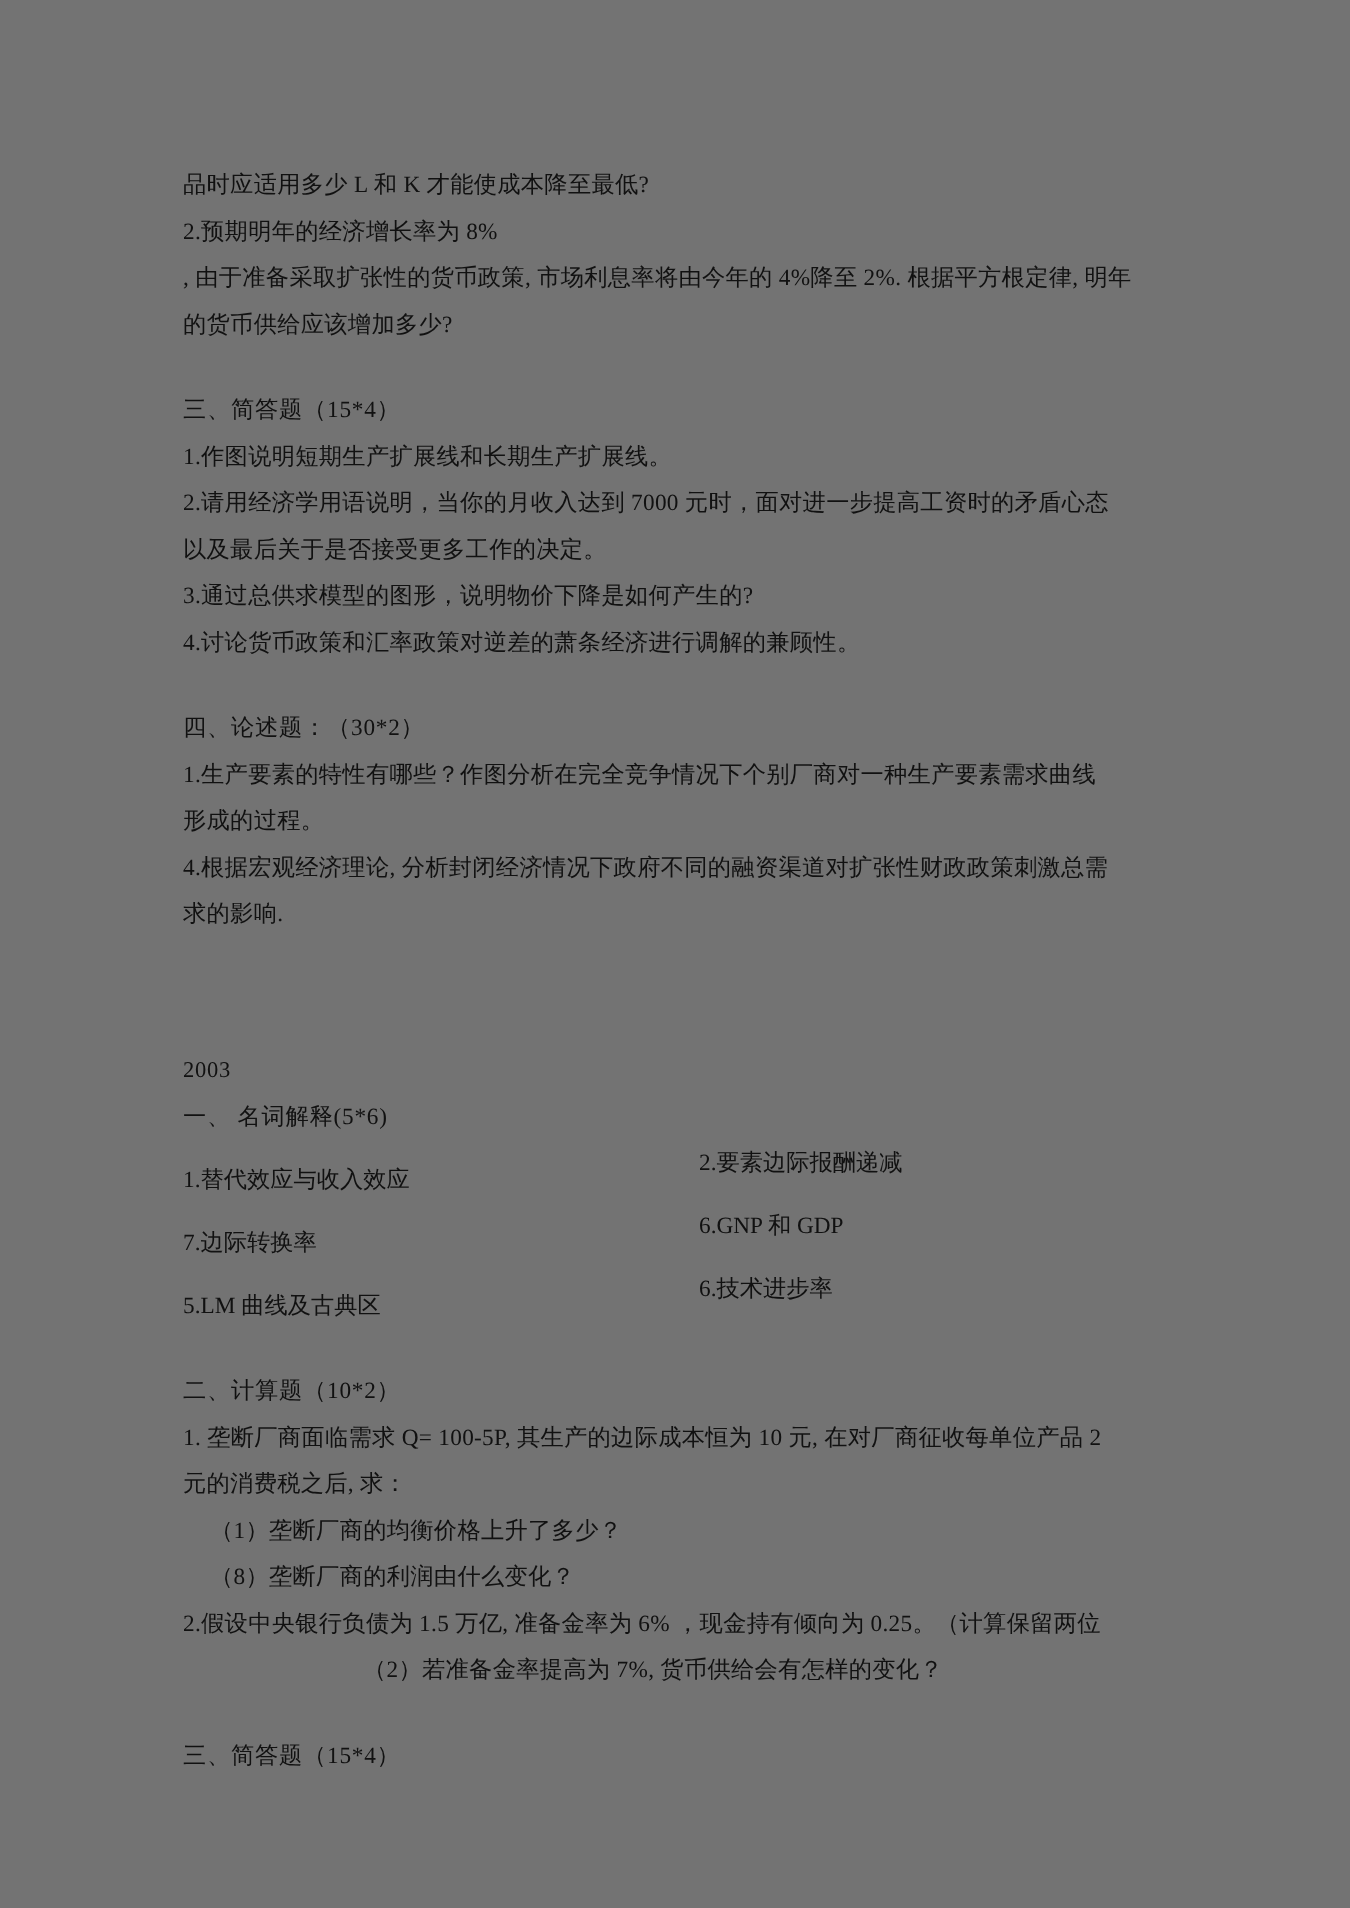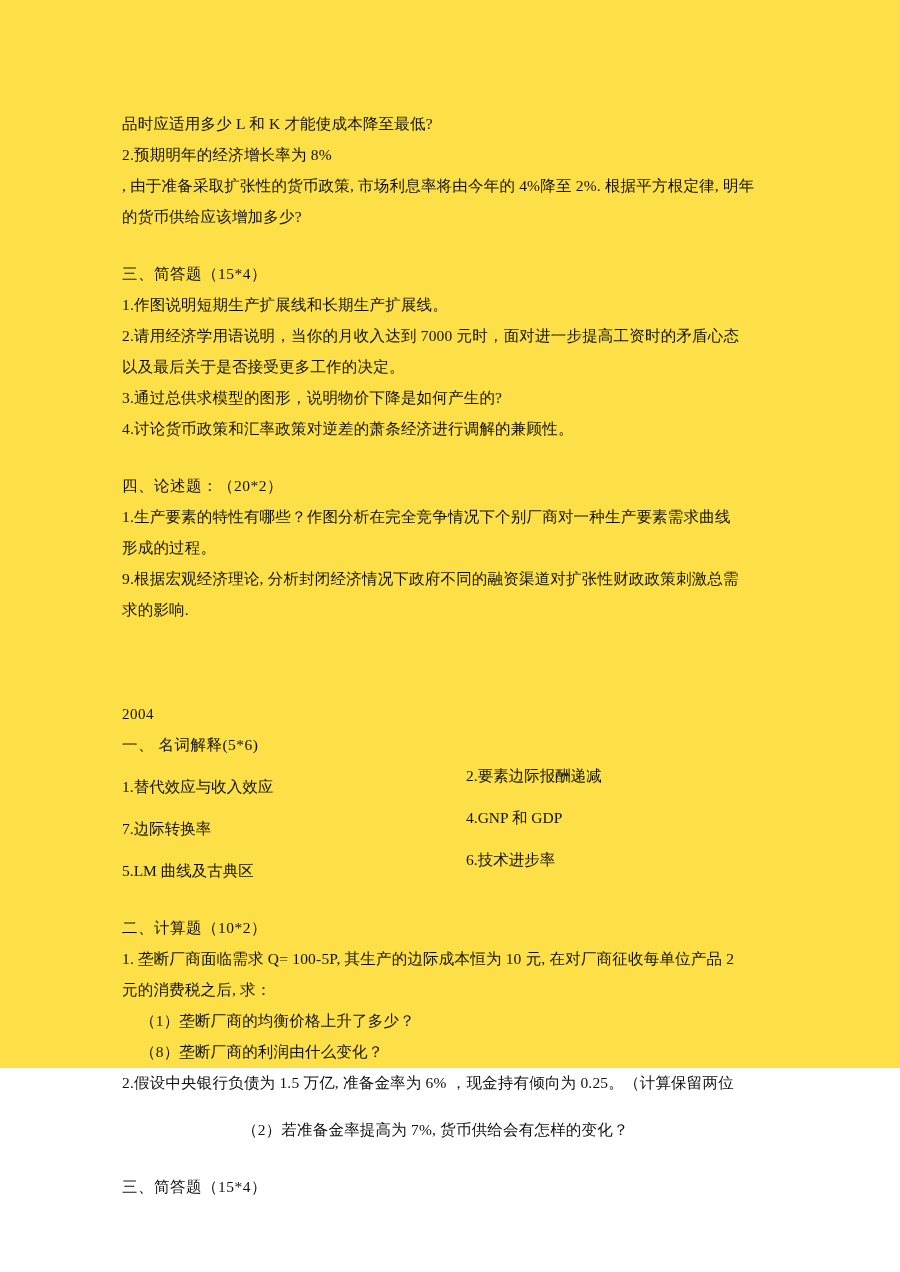--- a/index.html
+++ b/index.html
@@ -12,41 +12,40 @@
     height: 1272px;
     font-family: "Liberation Serif", "DejaVu Serif", serif;
     color: #111111;
     position: relative;
     overflow: hidden;
   }
   .page {
     position: absolute;
     left: 0; top: 0;
     width: 900px;
-    height: 1068px;
-    background: #fde047;
+    height: 1272px;
+    background: #737373;
   }
   .content {
     position: absolute;
     left: 122px;
     top: 108px;
     width: 660px;
   }
   .line {
     font-size: 15.5px;
     line-height: 31px;
     white-space: pre-wrap;
     letter-spacing: 0.2px;
   }
   .line.sub-indent {
     padding-left: 18px;
   }
   .line.deep-indent {
     padding-left: 120px;
-    margin-top: 16px;
   }
   .heading {
     font-size: 15.5px;
     line-height: 31px;
     letter-spacing: 0.5px;
   }
   .gap-md { height: 26px; }
   .gap-lg { height: 74px; }
   .two-col {
     display: flex;
@@ -76,38 +75,38 @@
 
     <div class="heading">三、简答题（15*4）</div>
     <div class="line">1.作图说明短期生产扩展线和长期生产扩展线。</div>
     <div class="line">2.请用经济学用语说明，当你的月收入达到 7000 元时，面对进一步提高工资时的矛盾心态</div>
     <div class="line">以及最后关于是否接受更多工作的决定。</div>
     <div class="line">3.通过总供求模型的图形，说明物价下降是如何产生的?</div>
     <div class="line">4.讨论货币政策和汇率政策对逆差的萧条经济进行调解的兼顾性。</div>
 
     <div class="gap-md"></div>
 
-    <div class="heading">四、论述题：（20*2）</div>
+    <div class="heading">四、论述题：（30*2）</div>
     <div class="line">1.生产要素的特性有哪些？作图分析在完全竞争情况下个别厂商对一种生产要素需求曲线</div>
     <div class="line">形成的过程。</div>
-    <div class="line">9.根据宏观经济理论, 分析封闭经济情况下政府不同的融资渠道对扩张性财政政策刺激总需</div>
+    <div class="line">4.根据宏观经济理论, 分析封闭经济情况下政府不同的融资渠道对扩张性财政政策刺激总需</div>
     <div class="line">求的影响.</div>
 
     <div class="gap-lg"></div>
 
-    <div class="year">2004</div>
+    <div class="year">2003</div>
     <div class="heading">一、 名词解释(5*6)</div>
 
     <div class="two-col">
       <div class="col-a">1.替代效应与收入效应</div>
       <div class="col-b">2.要素边际报酬递减</div>
     </div>
     <div class="two-col">
       <div class="col-a">7.边际转换率</div>
-      <div class="col-b">4.GNP 和 GDP</div>
+      <div class="col-b">6.GNP 和 GDP</div>
     </div>
     <div class="two-col">
       <div class="col-a">5.LM 曲线及古典区</div>
       <div class="col-b">6.技术进步率</div>
     </div>
 
     <div class="gap-md"></div>
 
     <div class="heading">二、计算题（10*2）</div>
     <div class="line">1. 垄断厂商面临需求 Q= 100-5P, 其生产的边际成本恒为 10 元, 在对厂商征收每单位产品 2</div>

